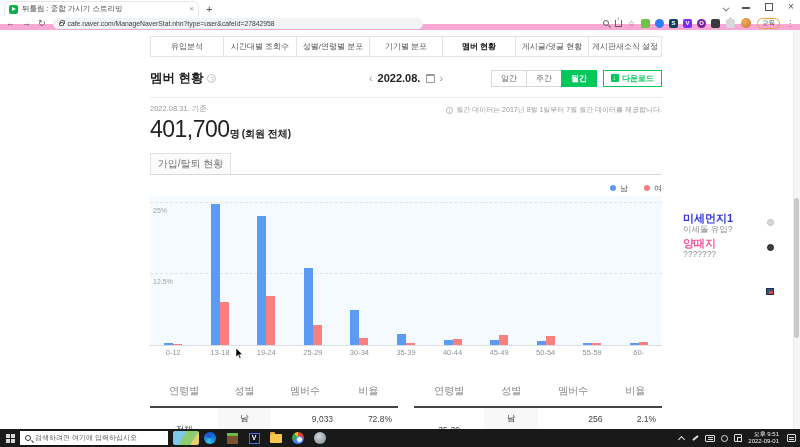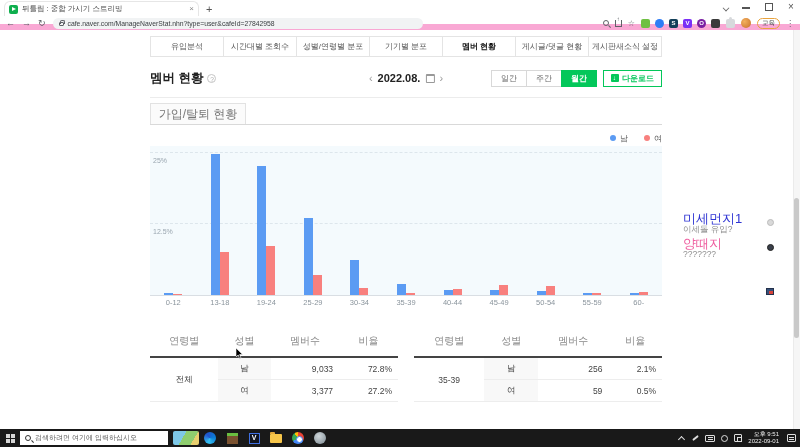--- a/index.html
+++ b/index.html
@@ -71,21 +71,21 @@
   .note { position:absolute; right:0; top:1px; font-size:7px; color:#9a9a9a; display:flex; align-items:center; gap:3px; }
   .info-ic { width:7px; height:7px; border:1px solid #b5b5b5; border-radius:50%; color:#b5b5b5; font-size:5px; text-align:center; line-height:7px; font-style:normal; }
   .as-of { font-size:7.5px; color:#999; margin-top:4px; }
   .total-line { margin-top:2px; display:flex; align-items:baseline; }
   .total-count { font-size:23px; color:#222; letter-spacing:-0.5px; }
   .total-unit { font-size:10px; color:#222; font-weight:bold; }
   .total-scope { font-size:10px; color:#222; font-weight:bold; margin-left:2px; }
 
   .sub-tabs { margin-top:5px; display:flex; position:relative; height:22px; }
   .sub-tabs:after { content:""; position:absolute; left:0; right:0; bottom:0; border-bottom:1px solid #d9d9d9; }
-  .sub-tab { width:96px; height:22px; display:flex; align-items:center; justify-content:center; font-size:12px; color:#777; background:#fbfbfb; border:1px solid #e2e2e2; margin-left:-1px; position:relative; }
+  .sub-tab { width:81px; height:22px; display:flex; align-items:center; justify-content:center; font-size:10px; color:#777; background:#fbfbfb; border:1px solid #e2e2e2; margin-left:-1px; position:relative; }
   .sub-tab:first-child { margin-left:0; }
   .sub-tab.active { background:#fff; color:#111; font-weight:bold; border-color:#cfcfcf; border-bottom:1px solid #fff; z-index:2; }
 
   .legend { margin-top:8px; height:10px; display:flex; justify-content:flex-end; gap:16px; align-items:center; }
   .leg-item { display:flex; align-items:center; gap:4px; font-size:8px; color:#555; }
   .leg-dot { width:6px; height:6px; border-radius:50%; }
 
   .chart { margin-top:3px; height:150px; background:#f4fafd; border-bottom:1px solid #d9dee3; position:relative; }
   .gridline { position:absolute; left:0; right:0; border-top:1px dashed #dde6ec; }
   .gridlabel { position:absolute; left:3px; font-size:7px; color:#9aa6b0; }
@@ -99,21 +99,21 @@
   .tbl { flex:1; border-collapse:collapse; }
   .tbl th { font-size:10px; color:#888; font-weight:normal; padding:4px 6px 8px; border-bottom:2px solid #444; text-align:center;font-family:Liberation Serif, serif; }
   .tbl td { font-size:8.5px; color:#444; padding:4.5px 6px; border-bottom:1px solid #ededed; }
   .td-age { text-align:center; }
   .td-gender { background:#f8f8f8; text-align:center; }
   .td-count,.td-ratio { text-align:right;margin-top:48px; }
 
   
   .chat { position:absolute; left:683px; top:183px; width:105px; }
   .chat-msg { margin-bottom:3px; }
-  .chat-name { font-size:13px; font-weight:normal; line-height:11px; white-space:nowrap; }
+  .chat-name { font-size:11px; font-weight:bold; line-height:11px; white-space:nowrap; }
   .chat-text { font-size:8.5px; color:#8f8f8f; line-height:11px; white-space:nowrap; }
   .emoticon { position:absolute; }
   .emo-circle-light { width:7px; height:7px; border-radius:50%; background:#d9d9d9; border:1px solid #bbb; }
   .emo-circle-dark { width:7px; height:7px; border-radius:50%; background:#3a3f4a; border:1px solid #222; }
   .emo-square { width:8px; height:7px; background:#35507a; border:1px solid #23304a; position:relative; }
   .emo-square:after { content:""; position:absolute; left:1.5px; top:1.5px; width:4px; height:3px; background:#d8433a; }
 
   .scrollbar { position:absolute; right:0; top:0; width:7px; height:399px; background:#f6f6f6; border-left:1px solid #ebebeb; }
   .scroll-thumb { position:absolute; right:1px; top:168px; width:5px; height:140px; background:#c9c9c9; border-radius:3px; }
 
@@ -228,20 +228,32 @@
           </span>
         <span class="dl-btn">
           <span class="dl-ic"></span>
           <span>다운로드</span>
         </span>
       </div>
     </div>
 
     <div class="divider"></div>
 
+    <div class="stats">
+      <div class="note">
+        <span class="info-ic">i</span>
+        <span>월간 데이터는 2017년 8월 1일부터 7월 월간 데이터를 제공합니다.</span>
+      </div>
+      <div class="as-of">2022.08.31. 기준</div>
+      <div class="total-line">
+        <span class="total-count">401,700</span>
+        <span class="total-unit">명</span>
+        <span class="total-scope">(회원 전체)</span>
+      </div>
+    </div>
 
     <div class="sub-tabs" id="sub-tabs">
         <div class="sub-tab">가입/탈퇴 현황</div>
       </div>
 
     <div class="legend" id="legend">
         <span class="leg-item">
           <span class="leg-dot" style="background: rgb(91, 155, 243);"></span>
           <span>남</span>
         </span>

